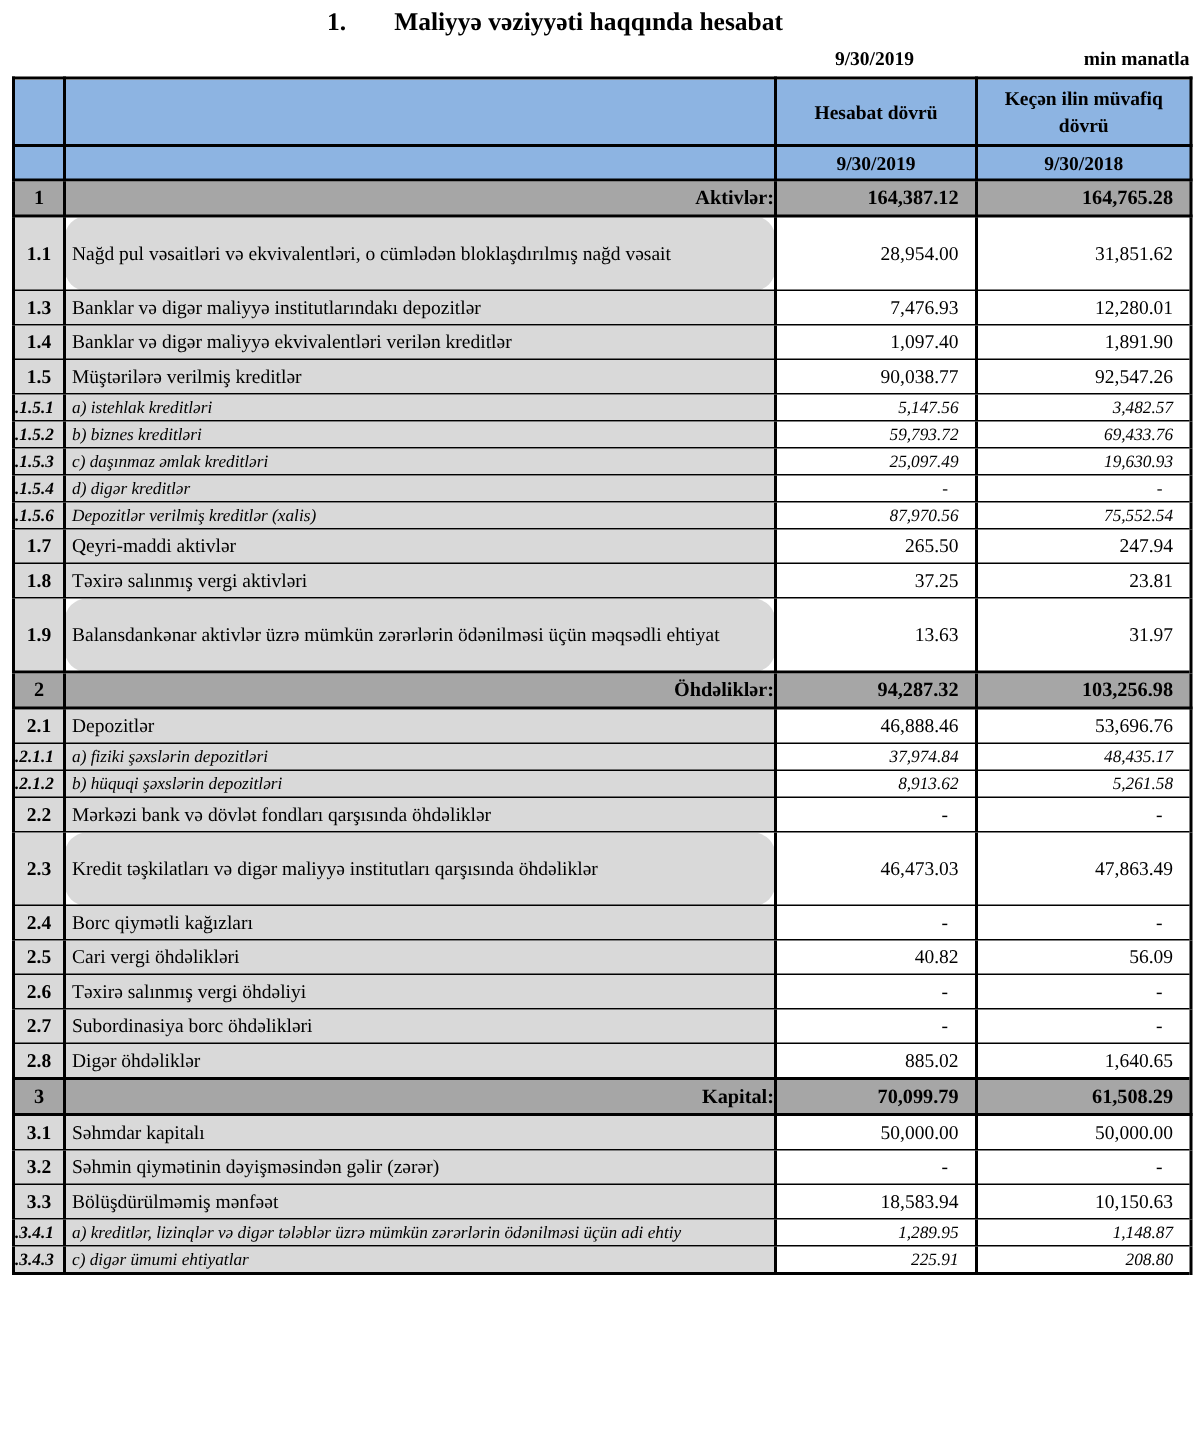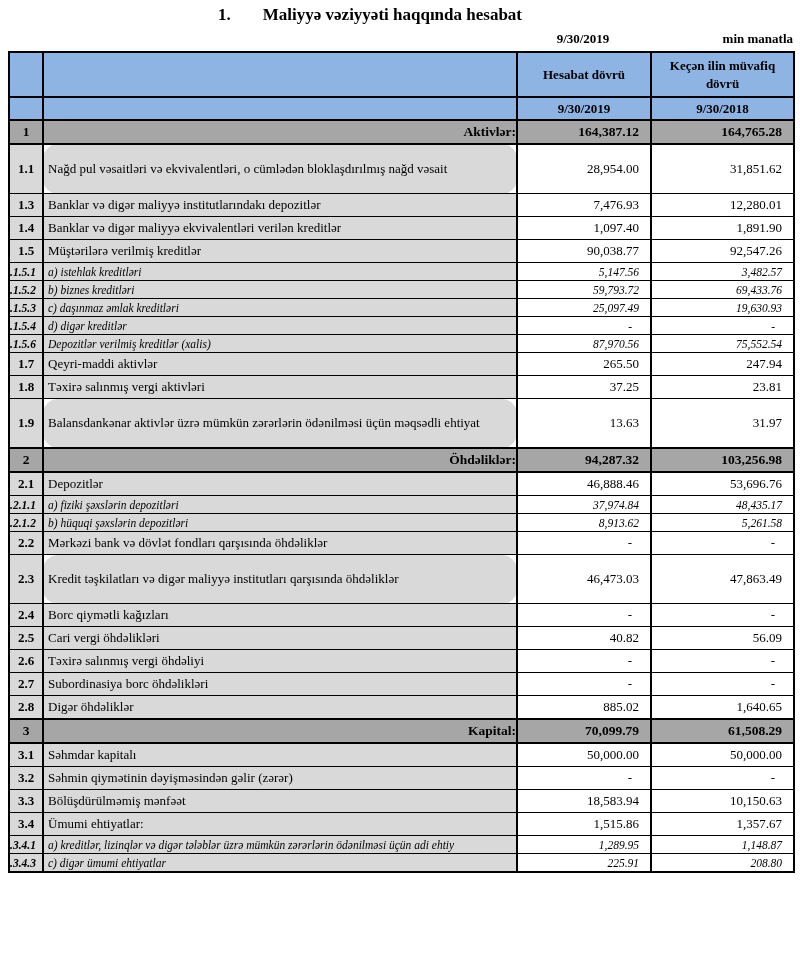--- a/index.html
+++ b/index.html
@@ -321,26 +321,20 @@
         <td class="c-label">Səhmin qiymətinin dəyişməsindən gəlir (zərər)</td>
         <td class="c-v dash">-</td>
         <td class="c-v dash">-</td>
       </tr>
       <tr class="r-item">
         <td class="c-no">3.3</td>
         <td class="c-label">Bölüşdürülməmiş mənfəət</td>
         <td class="c-v">18,583.94</td>
         <td class="c-v">10,150.63</td>
       </tr>
-      <tr class="r-item">
-        <td class="c-no">3.4</td>
-        <td class="c-label">Ümumi ehtiyatlar:</td>
-        <td class="c-v">1,515.86</td>
-        <td class="c-v">1,357.67</td>
-      </tr>
       <tr class="r-sub">
         <td class="c-no">.3.4.1</td>
         <td class="c-label">a) kreditlər, lizinqlər və digər tələblər üzrə mümkün zərərlərin ödənilməsi üçün adi ehtiy</td>
         <td class="c-v">1,289.95</td>
         <td class="c-v">1,148.87</td>
       </tr>
       <tr class="r-sub">
         <td class="c-no">.3.4.3</td>
         <td class="c-label">c) digər ümumi ehtiyatlar</td>
         <td class="c-v">225.91</td>

